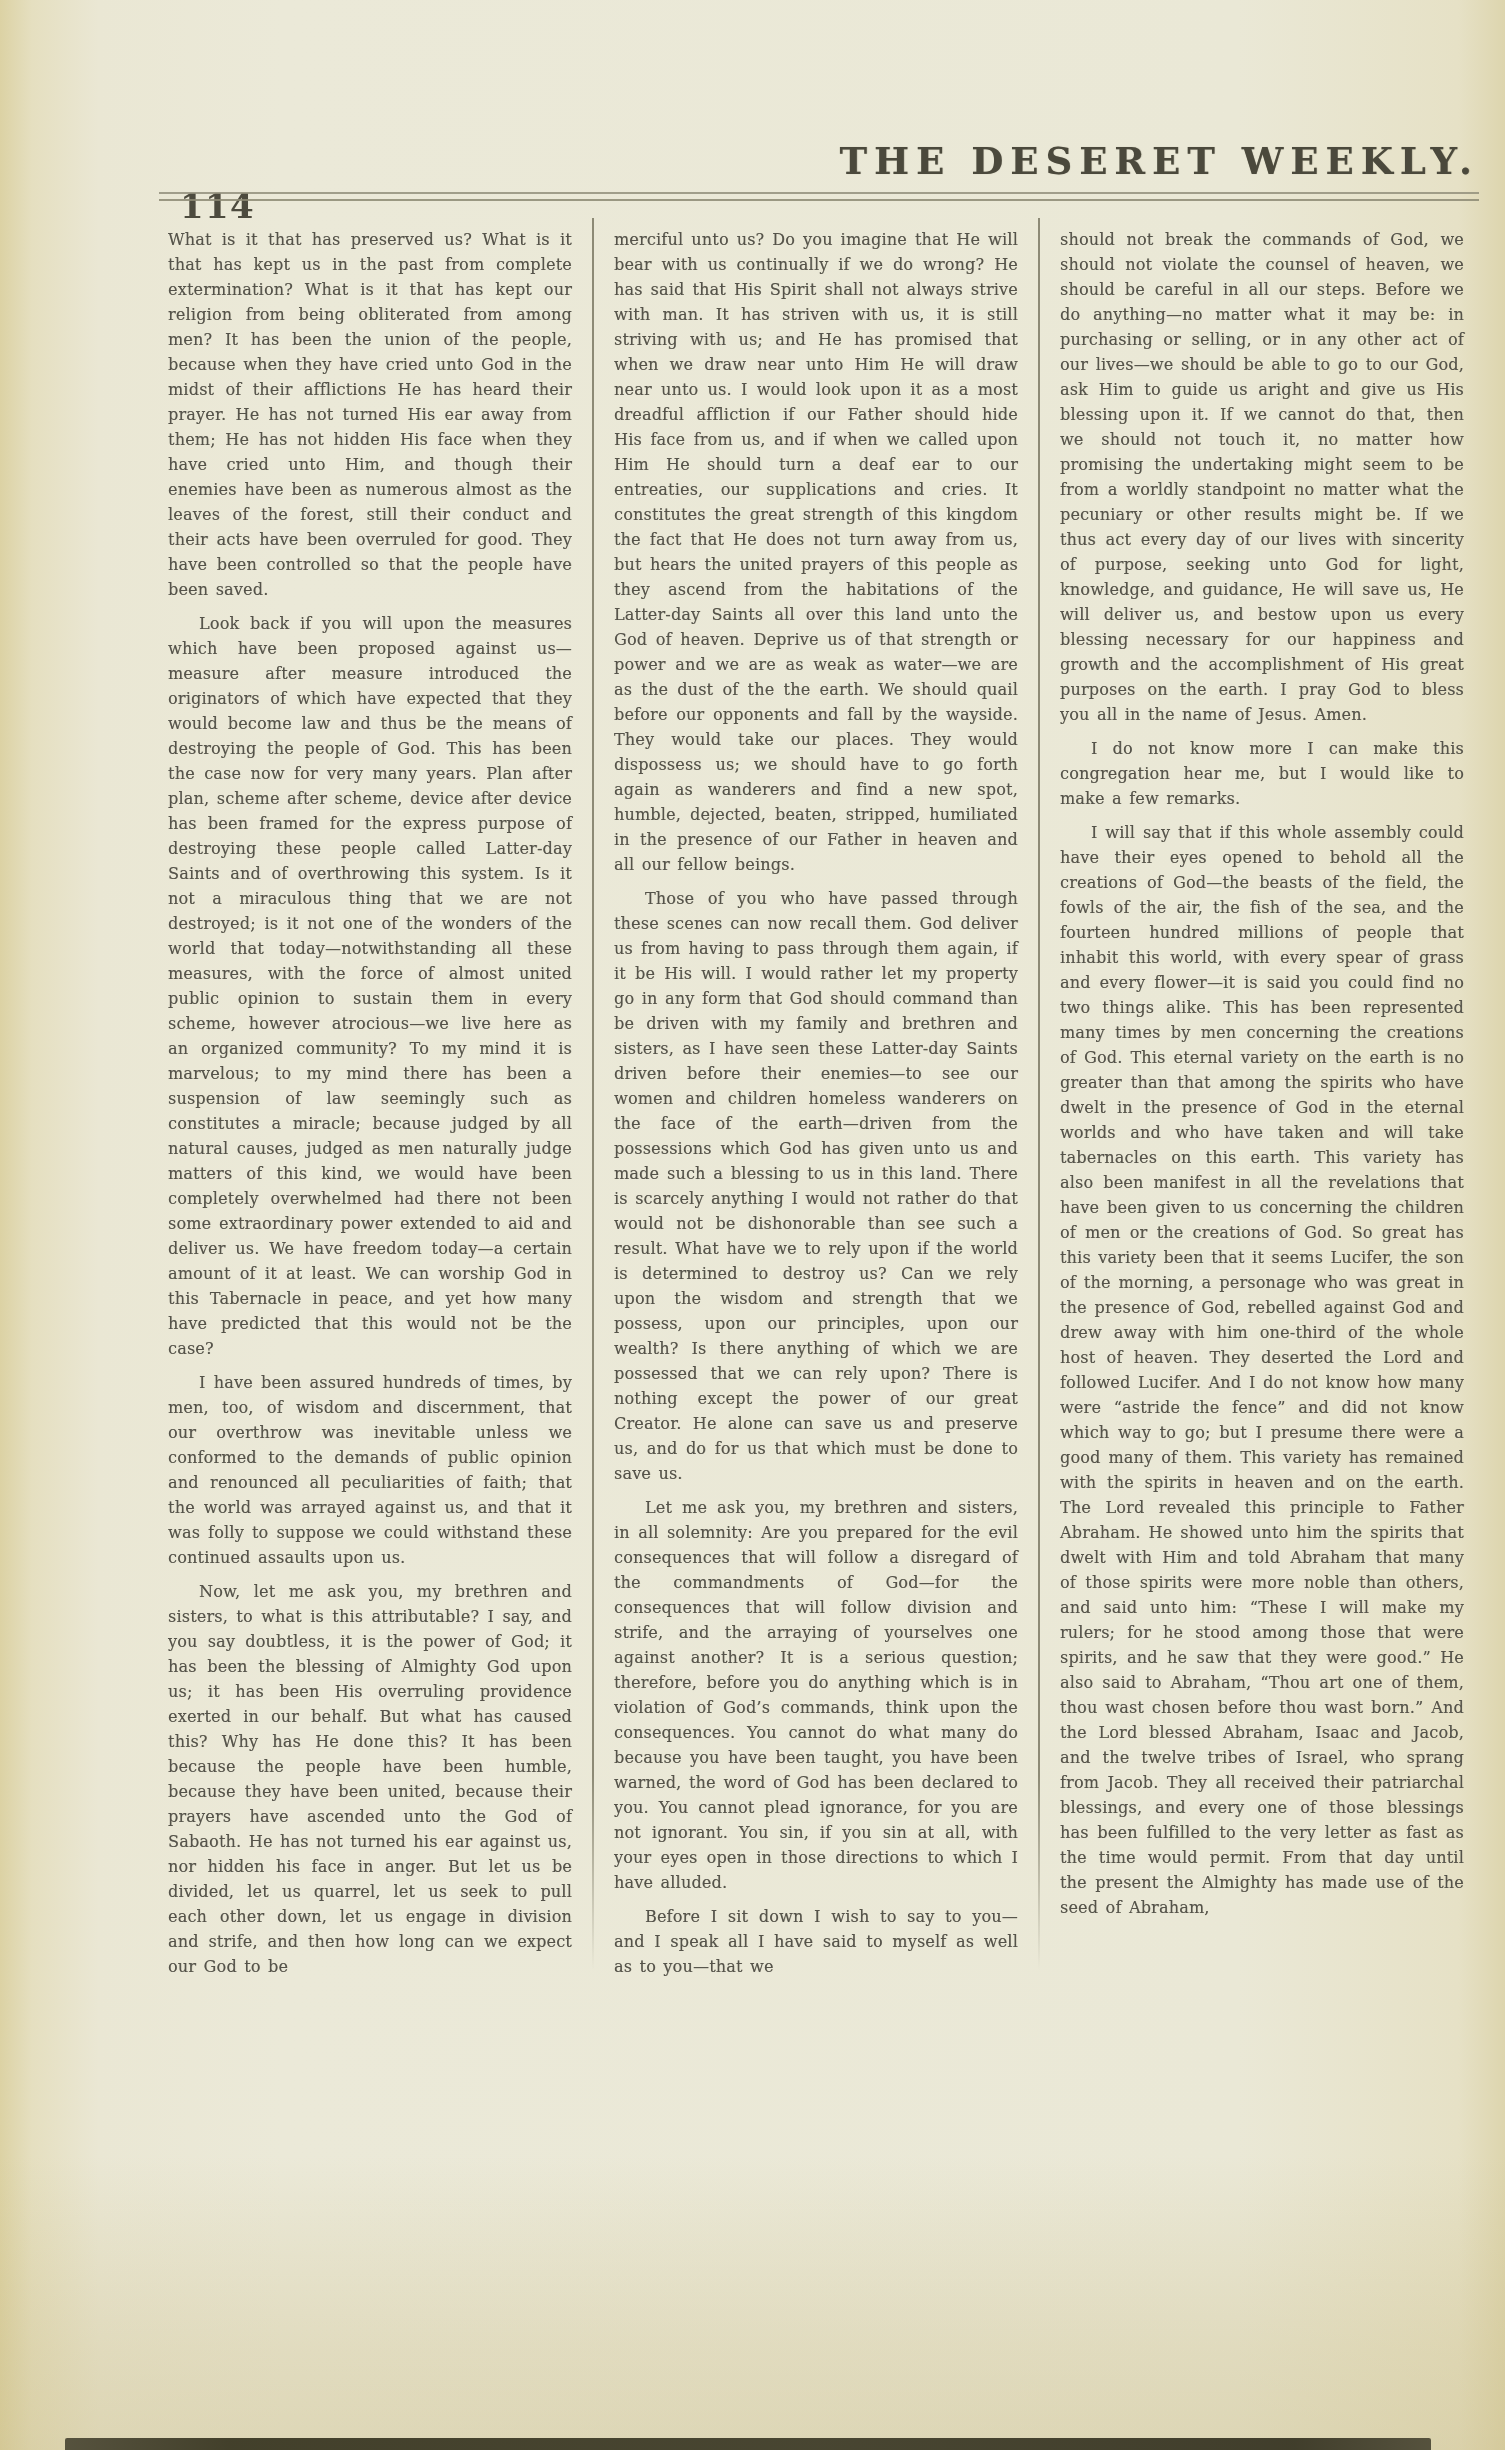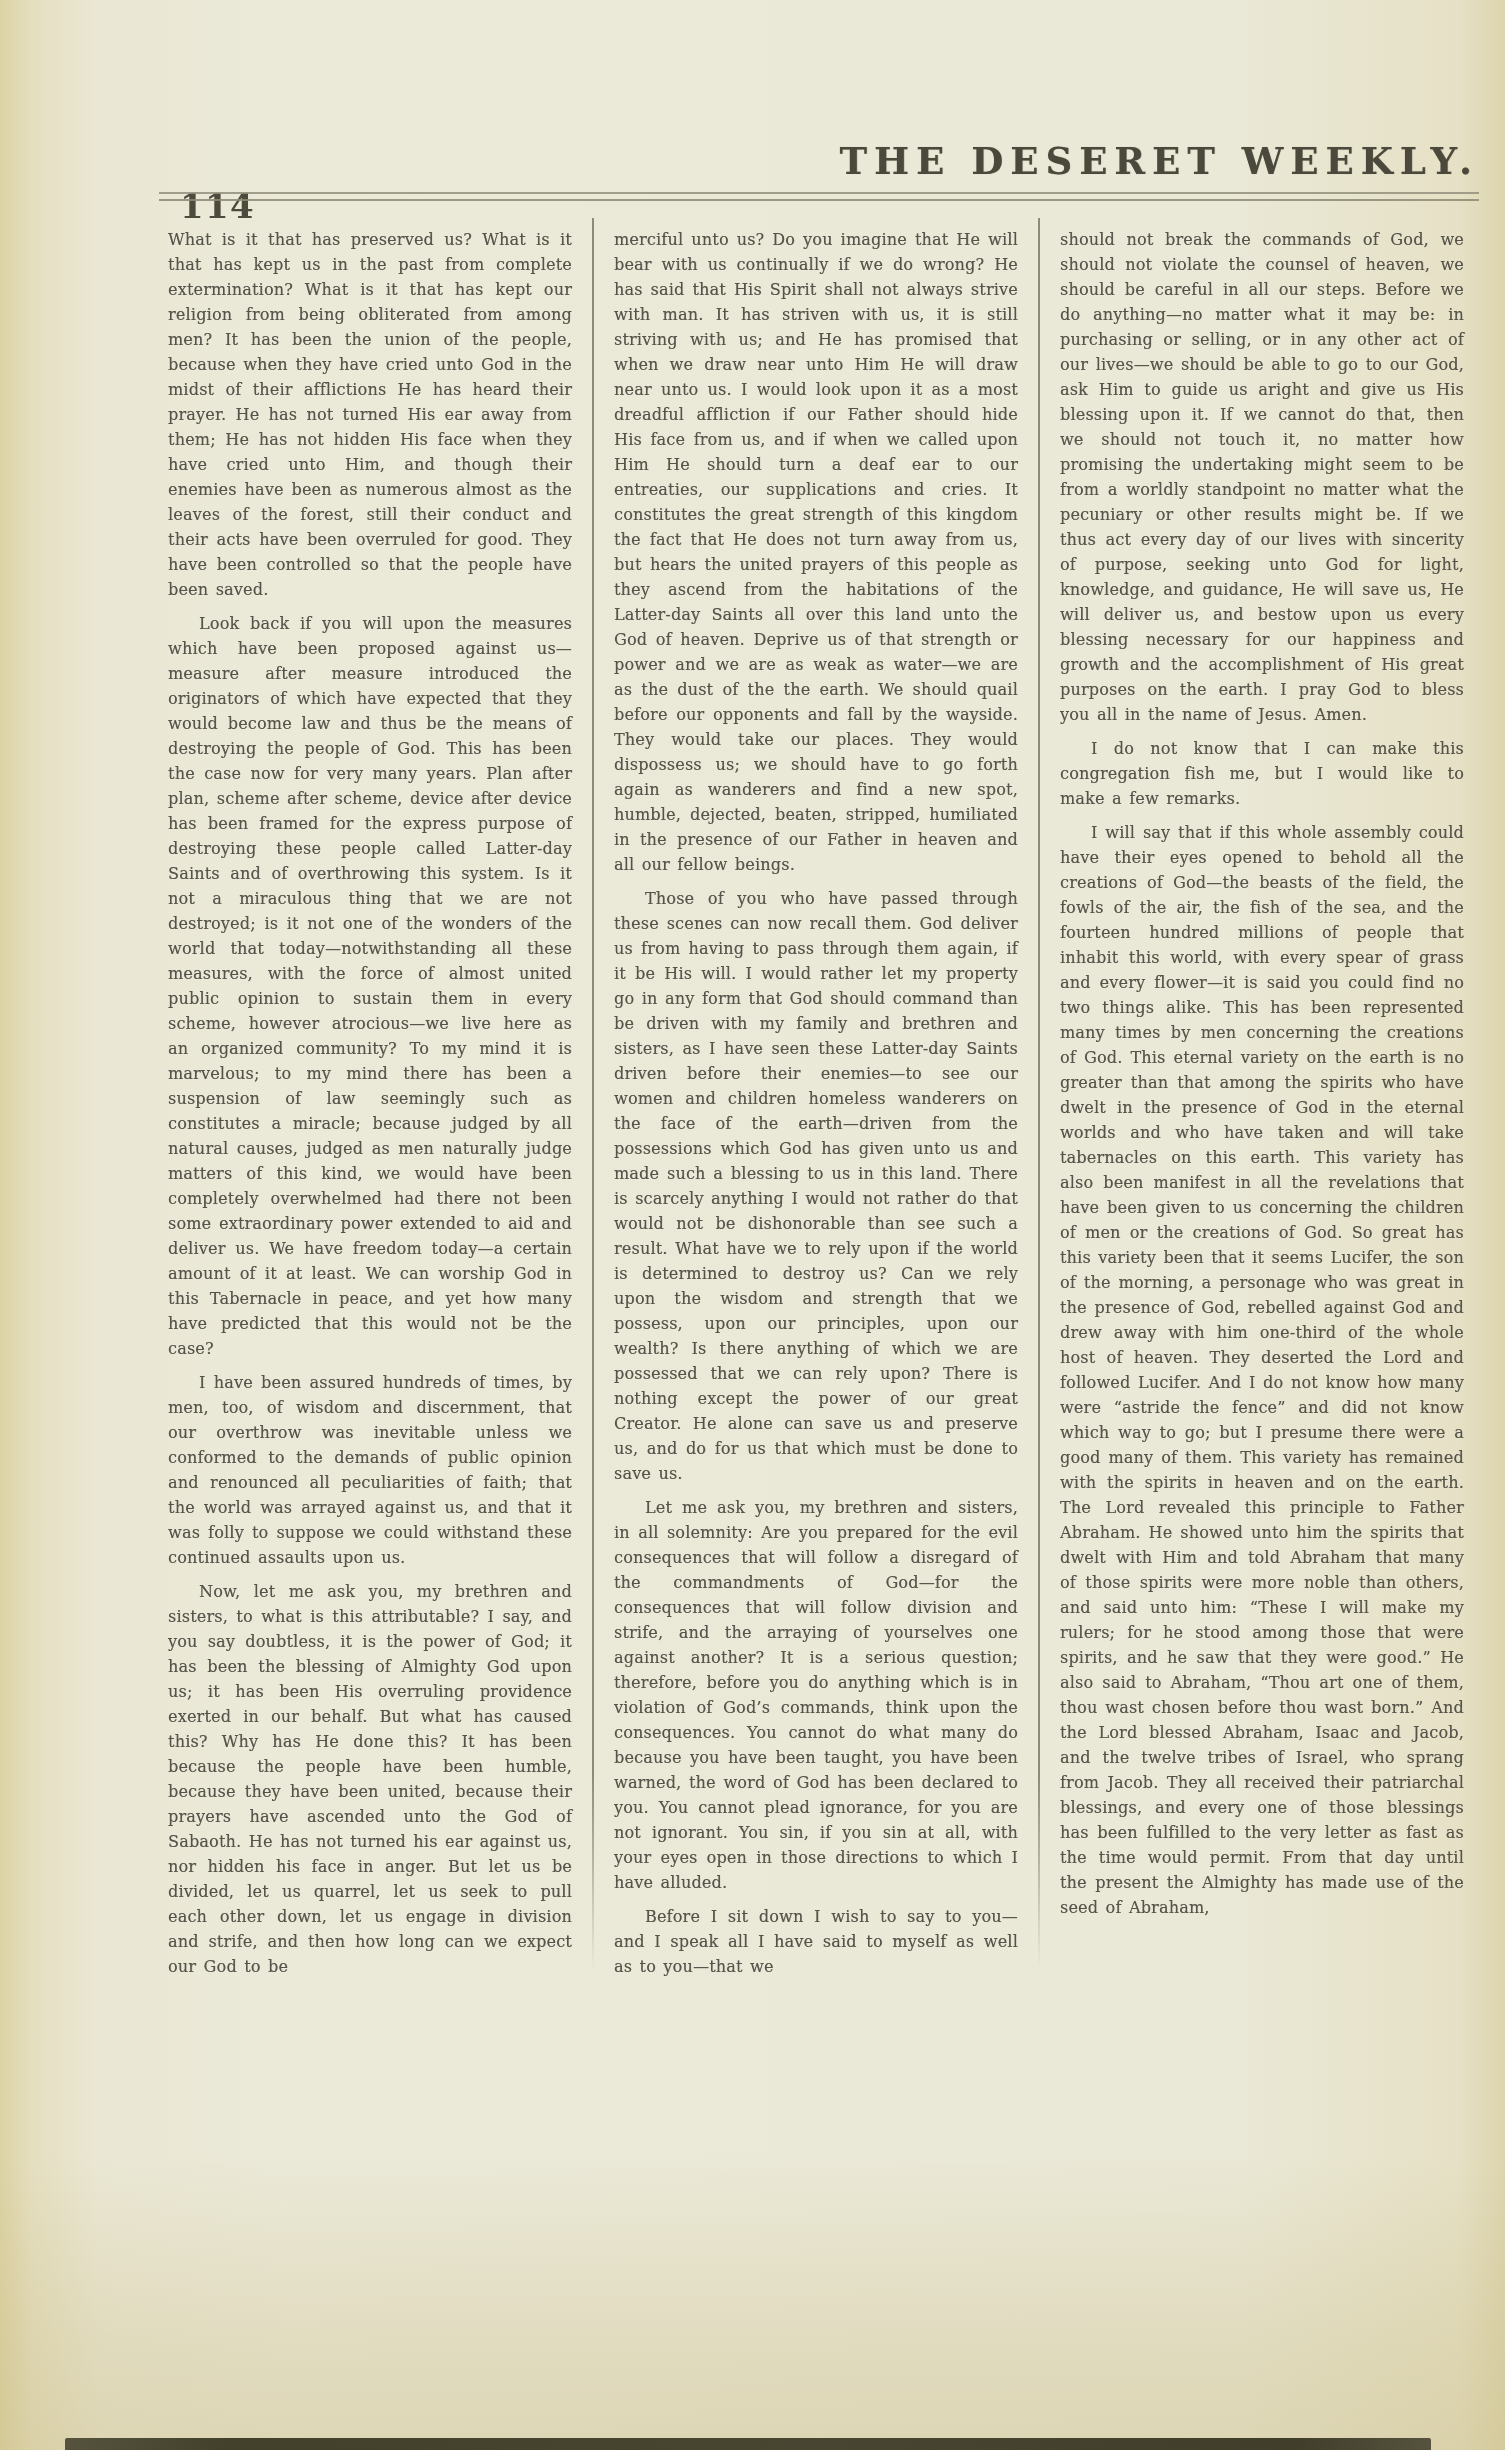--- a/index.html
+++ b/index.html
@@ -104,21 +104,21 @@
     <div class="col-rule"></div>
     <div class="col">
         <p class="para">merciful unto us? Do you imagine that He will bear with us continually if we do wrong? He has said that His Spirit shall not always strive with man. It has striven with us, it is still striving with us; and He has promised that when we draw near unto Him He will draw near unto us. I would look upon it as a most dreadful affliction if our Father should hide His face from us, and if when we called upon Him He should turn a deaf ear to our entreaties, our supplications and cries. It constitutes the great strength of this kingdom the fact that He does not turn away from us, but hears the united prayers of this people as they ascend from the habitations of the Latter-day Saints all over this land unto the God of heaven. Deprive us of that strength or power and we are as weak as water—we are as the dust of the the earth. We should quail before our opponents and fall by the wayside. They would take our places. They would dispossess us; we should have to go forth again as wanderers and find a new spot, humble, dejected, beaten, stripped, humiliated in the presence of our Father in heaven and all our fellow beings.</p>
         <p class="para indent">Those of you who have passed through these scenes can now recall them. God deliver us from having to pass through them again, if it be His will. I would rather let my property go in any form that God should command than be driven with my family and brethren and sisters, as I have seen these Latter-day Saints driven before their enemies—to see our women and children homeless wanderers on the face of the earth—driven from the possessions which God has given unto us and made such a blessing to us in this land. There is scarcely anything I would not rather do that would not be dishonorable than see such a result. What have we to rely upon if the world is determined to destroy us? Can we rely upon the wisdom and strength that we possess, upon our principles, upon our wealth? Is there anything of which we are possessed that we can rely upon? There is nothing except the power of our great Creator. He alone can save us and preserve us, and do for us that which must be done to save us.</p>
         <p class="para indent">Let me ask you, my brethren and sisters, in all solemnity: Are you prepared for the evil consequences that will follow a disregard of the commandments of God—for the consequences that will follow division and strife, and the arraying of yourselves one against another? It is a serious question; therefore, before you do anything which is in violation of God’s commands, think upon the consequences. You cannot do what many do because you have been taught, you have been warned, the word of God has been declared to you. You cannot plead ignorance, for you are not ignorant. You sin, if you sin at all, with your eyes open in those directions to which I have alluded.</p>
         <p class="para indent">Before I sit down I wish to say to you—and I speak all I have said to myself as well as to you—that we</p>
       </div>
     <div class="col-rule"></div>
     <div class="col">
         <p class="para">should not break the commands of God, we should not violate the counsel of heaven, we should be careful in all our steps. Before we do anything—no matter what it may be: in purchasing or selling, or in any other act of our lives—we should be able to go to our God, ask Him to guide us aright and give us His blessing upon it. If we cannot do that, then we should not touch it, no matter how promising the undertaking might seem to be from a worldly standpoint no matter what the pecuniary or other results might be. If we thus act every day of our lives with sincerity of purpose, seeking unto God for light, knowledge, and guidance, He will save us, He will deliver us, and bestow upon us every blessing necessary for our happiness and growth and the accomplishment of His great purposes on the earth. I pray God to bless you all in the name of Jesus. Amen.</p>
-        <p class="para indent">I do not know that I can make this congregation fish me, but I would like to make a few remarks.</p>
+        <p class="para indent">I do not know more I can make this congregation hear me, but I would like to make a few remarks.</p>
         <p class="para indent">I will say that if this whole assembly could have their eyes opened to behold all the creations of God—the beasts of the field, the fowls of the air, the fish of the sea, and the fourteen hundred millions of people that inhabit this world, with every spear of grass and every flower—it is said you could find no two things alike. This has been represented many times by men concerning the creations of God. This eternal variety on the earth is no greater than that among the spirits who have dwelt in the presence of God in the eternal worlds and who have taken and will take tabernacles on this earth. This variety has also been manifest in all the revelations that have been given to us concerning the children of men or the creations of God. So great has this variety been that it seems Lucifer, the son of the morning, a personage who was great in the presence of God, rebelled against God and drew away with him one-third of the whole host of heaven. They deserted the Lord and followed Lucifer. And I do not know how many were “astride the fence” and did not know which way to go; but I presume there were a good many of them. This variety has remained with the spirits in heaven and on the earth. The Lord revealed this principle to Father Abraham. He showed unto him the spirits that dwelt with Him and told Abraham that many of those spirits were more noble than others, and said unto him: “These I will make my rulers; for he stood among those that were spirits, and he saw that they were good.” He also said to Abraham, “Thou art one of them, thou wast chosen before thou wast born.” And the Lord blessed Abraham, Isaac and Jacob, and the twelve tribes of Israel, who sprang from Jacob. They all received their patriarchal blessings, and every one of those blessings has been fulfilled to the very letter as fast as the time would permit. From that day until the present the Almighty has made use of the seed of Abraham,</p>
       </div>
   </div>
 
   <div class="scan-edge"></div>
 
 </div>
 
 
 </body></html>

